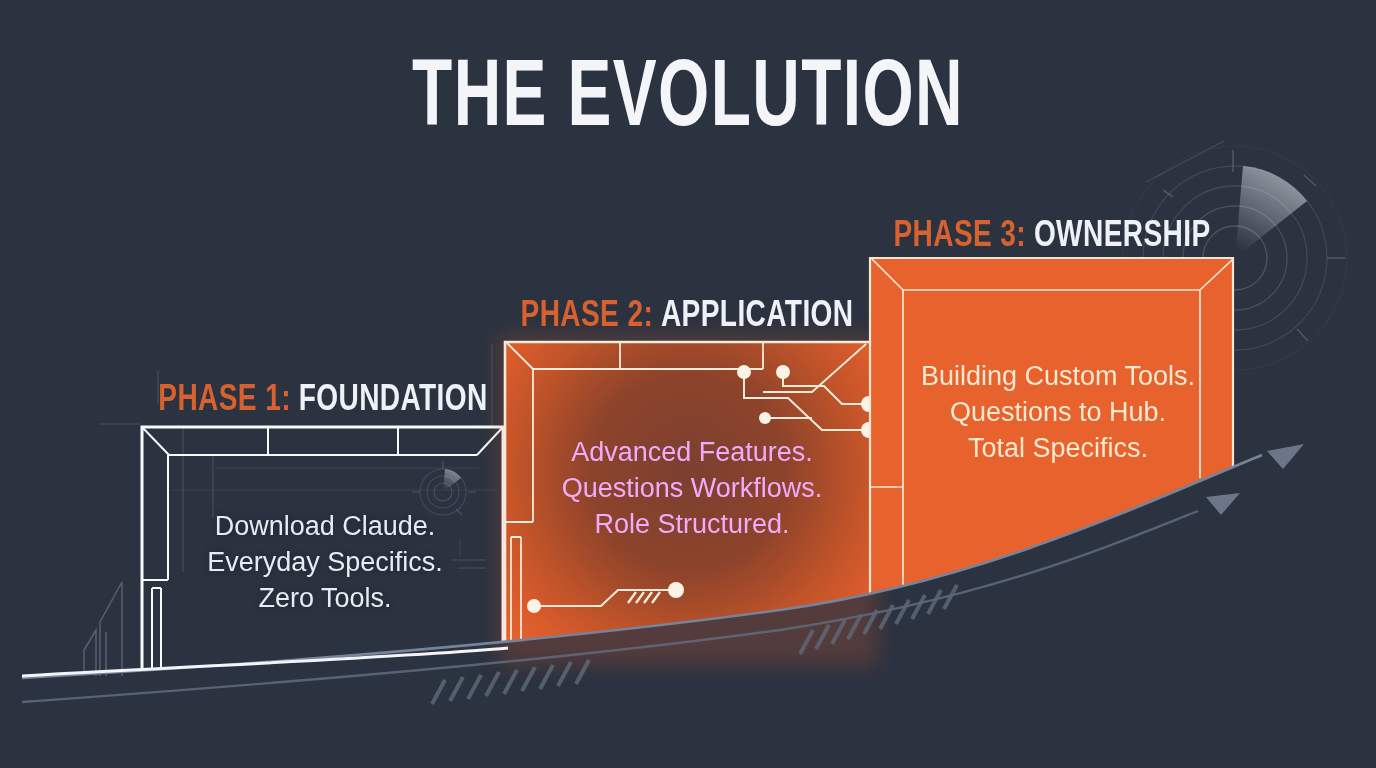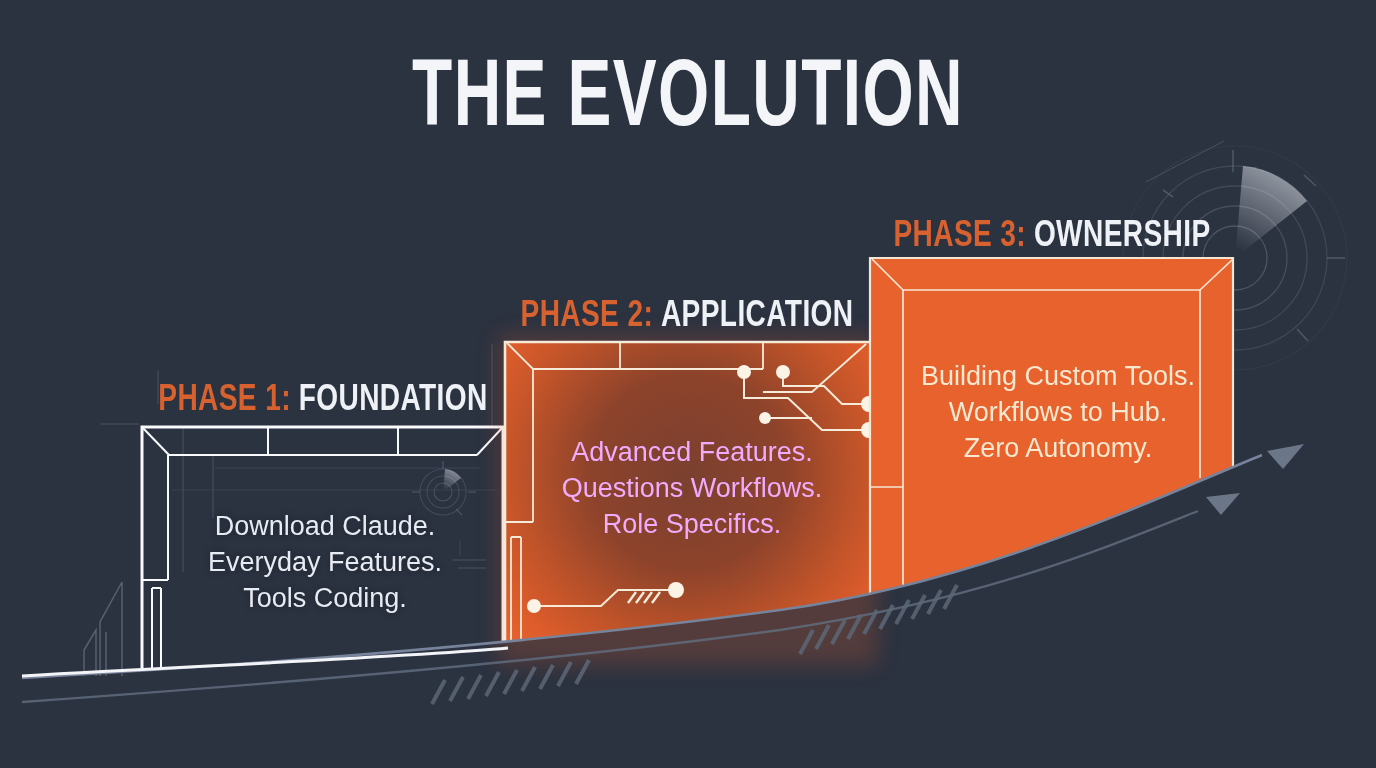--- a/index.html
+++ b/index.html
@@ -236,27 +236,27 @@
     <span class="pfx">PHASE 2:</span>
     <span class="nm">APPLICATION</span>
   </div>
   <div class="phase-label p3l">
     <span class="pfx">PHASE 3:</span>
     <span class="nm">OWNERSHIP</span>
   </div>
 
   <div class="body-text b1">
     <div>Download Claude.</div>
-    <div>Everyday Features.</div>
-    <div>Tools Coding.</div>
+    <div>Everyday Specifics.</div>
+    <div>Zero Tools.</div>
   </div>
   <div class="body-text b2">
     <div>Advanced Features.</div>
     <div>Questions Workflows.</div>
-    <div>Role Specifics.</div>
+    <div>Role Structured.</div>
   </div>
   <div class="body-text b3">
     <div>Building Custom Tools.</div>
-    <div>Workflows to Hub.</div>
-    <div>Zero Autonomy.</div>
+    <div>Questions to Hub.</div>
+    <div>Total Specifics.</div>
   </div>
 
 </div>
 
 </body></html>

